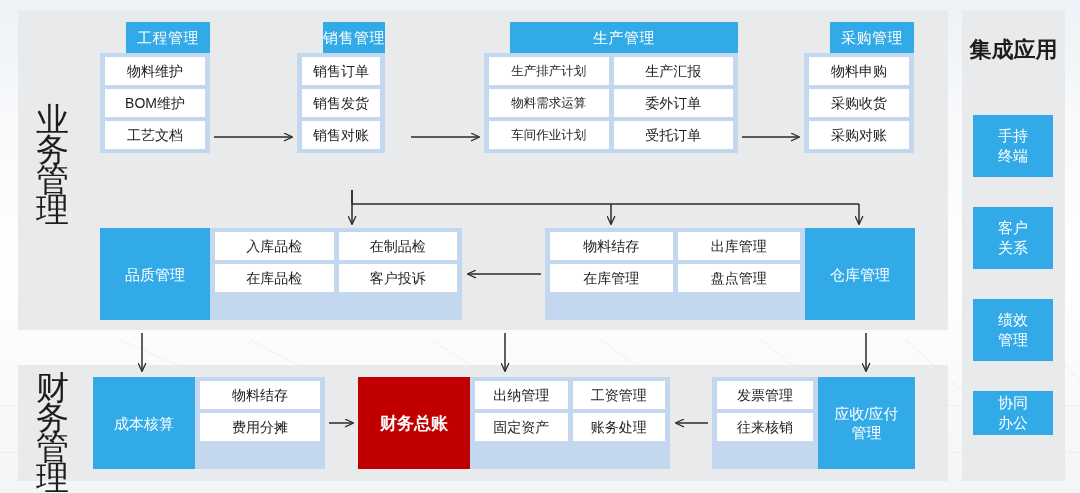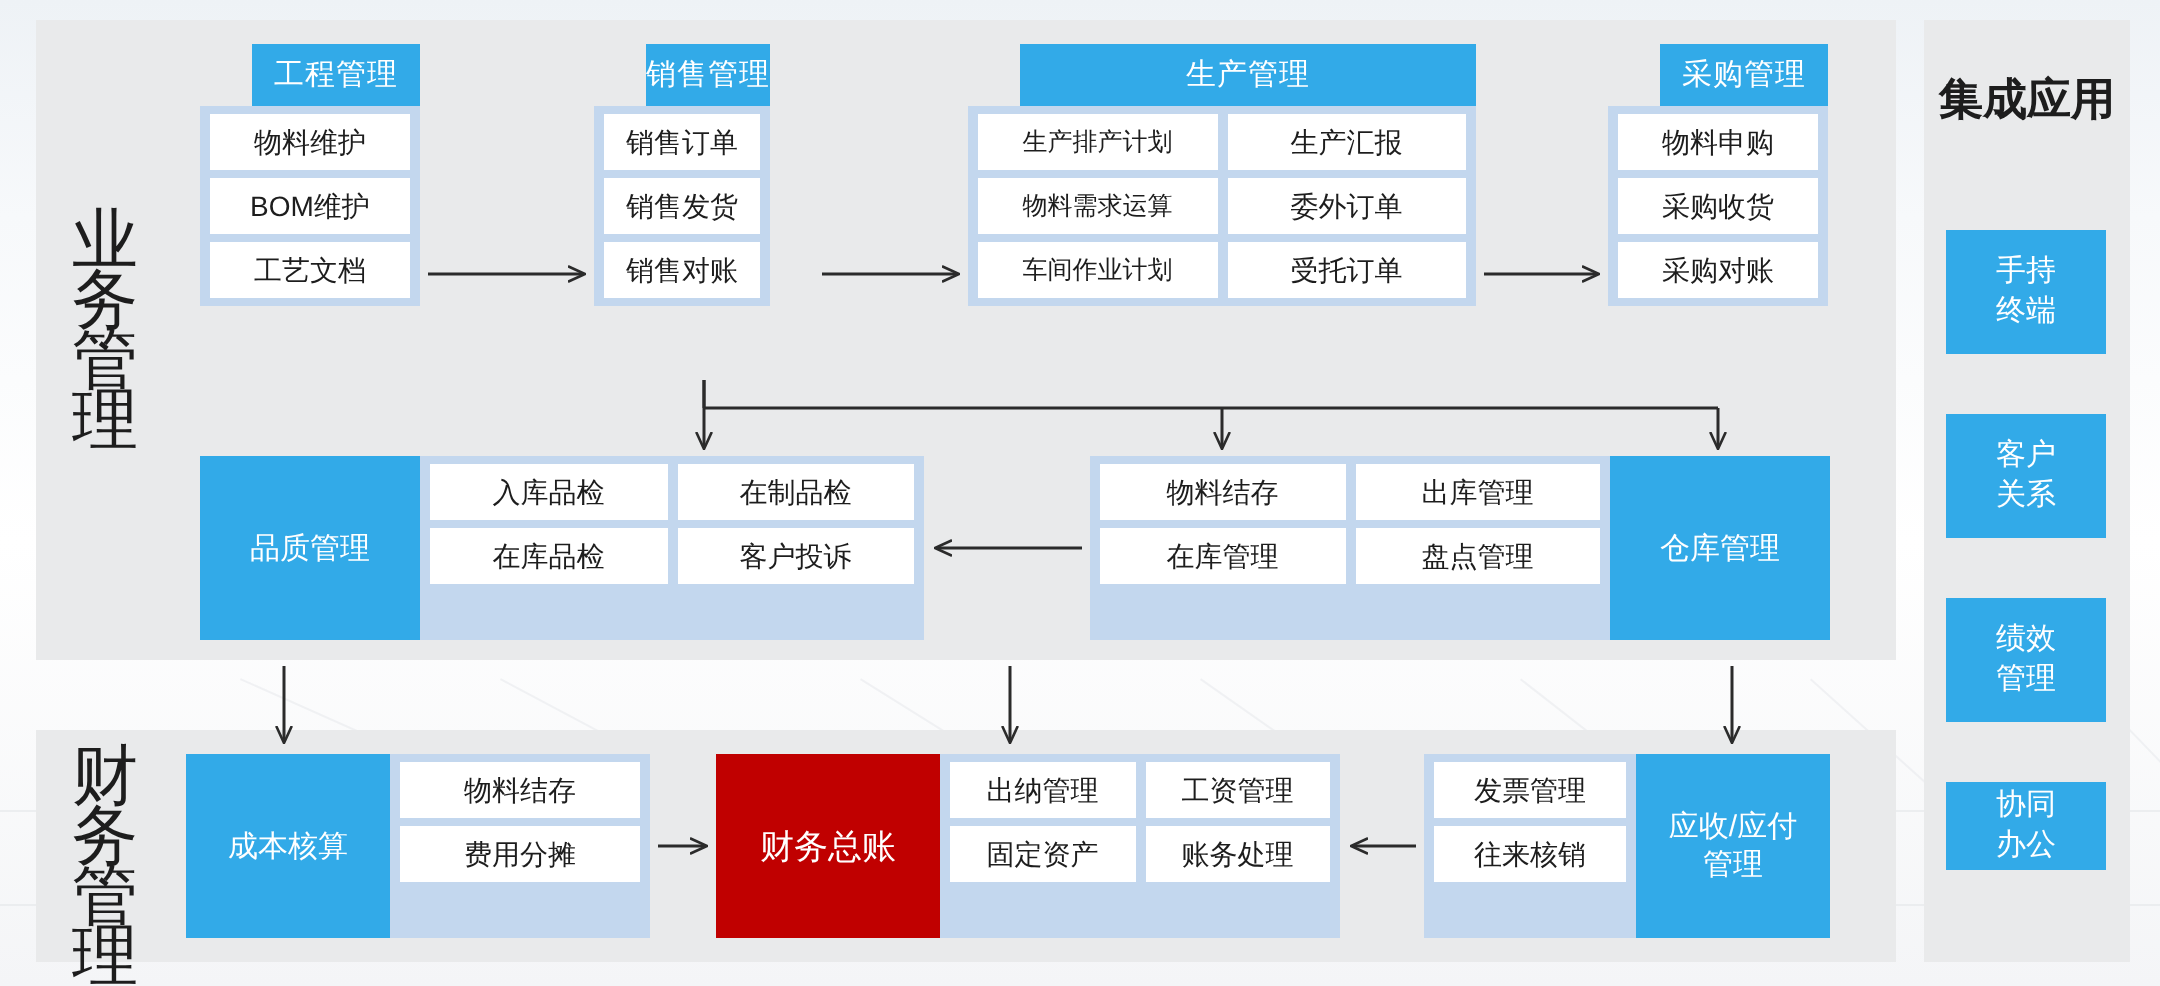--- a/index.html
+++ b/index.html
@@ -57,21 +57,21 @@
   }
   .cell.sm{font-size:12.5px;}
 
   
   .sideblock{
     position:absolute;
     background:#32aae8;color:#fff;
     display:flex;align-items:center;justify-content:center;
     text-align:center;font-size:15px;line-height:19px;
   }
-  .sideblock.red{background:#c00000;font-weight:normal;font-size:17px;}
+  .sideblock.red{background:#c00000;font-weight:bold;font-size:17px;}
 
   .lightbox{
     position:absolute;background:#c3d7ee;
     padding:4px 5px;display:flex;gap:5px;
   }
   .lightbox .col{gap:4px;}
 
   
   #integration-panel{position:absolute;background:#e9eaeb;}
   #integration-title{

